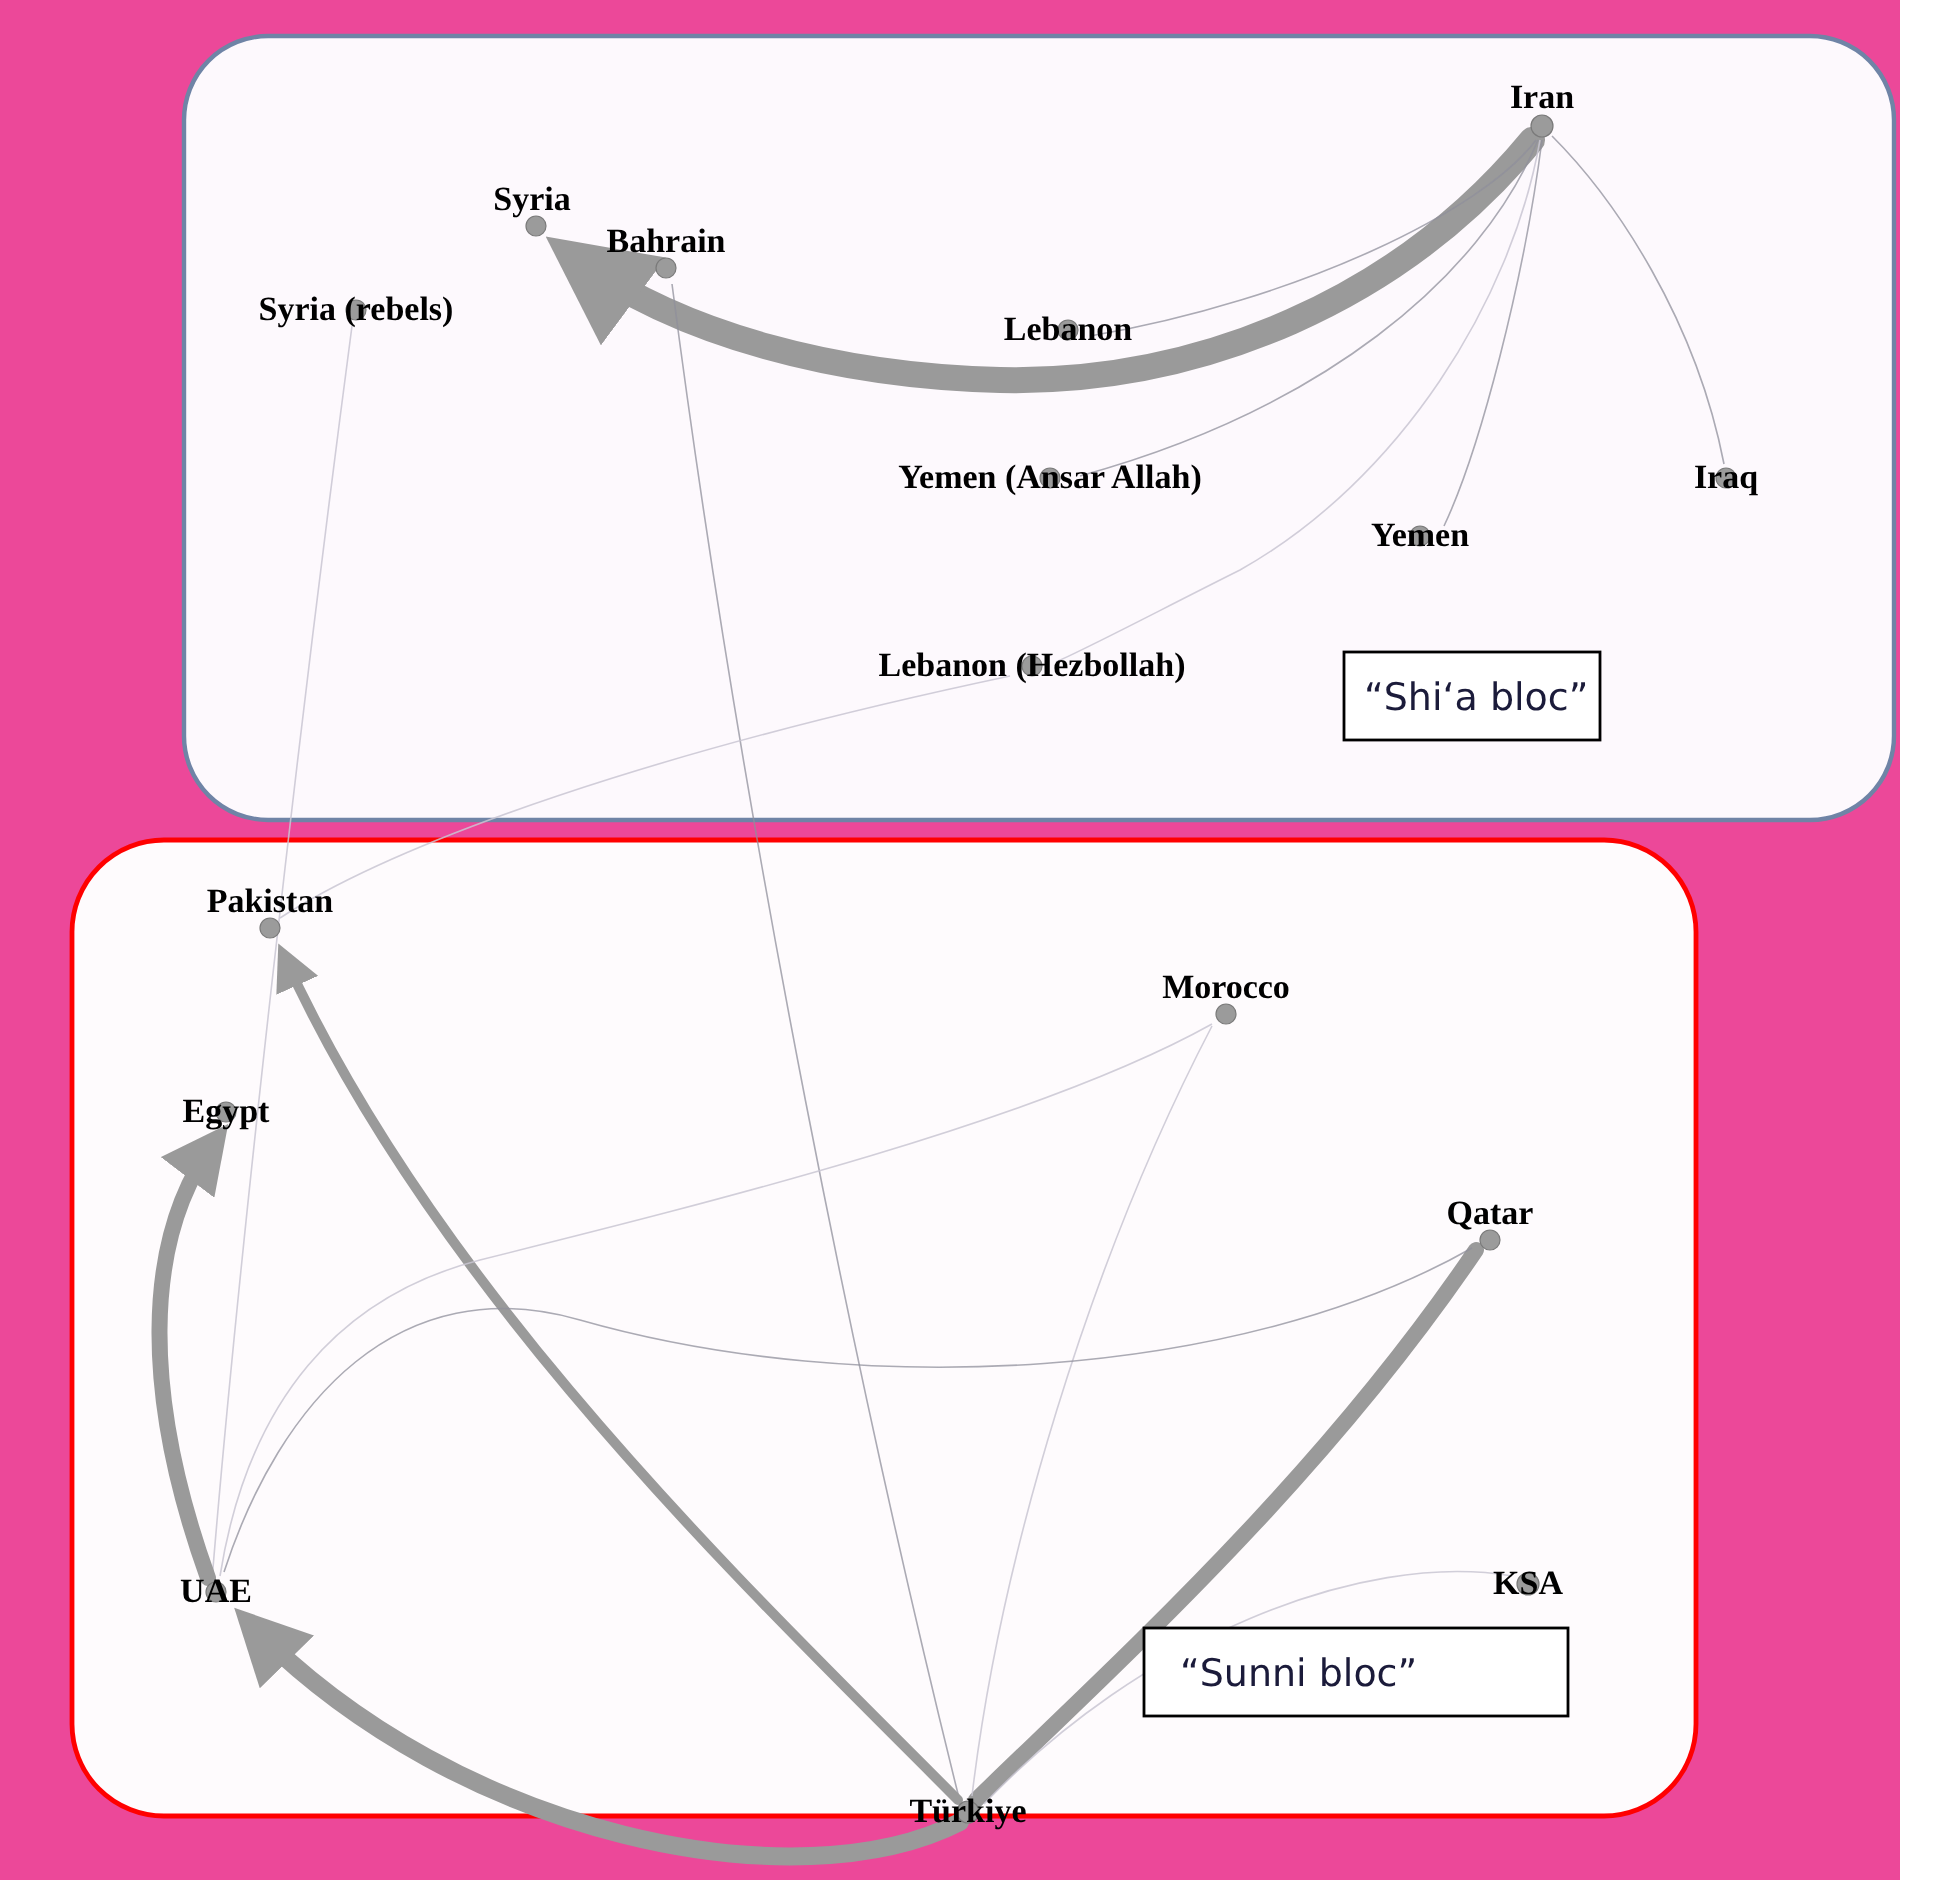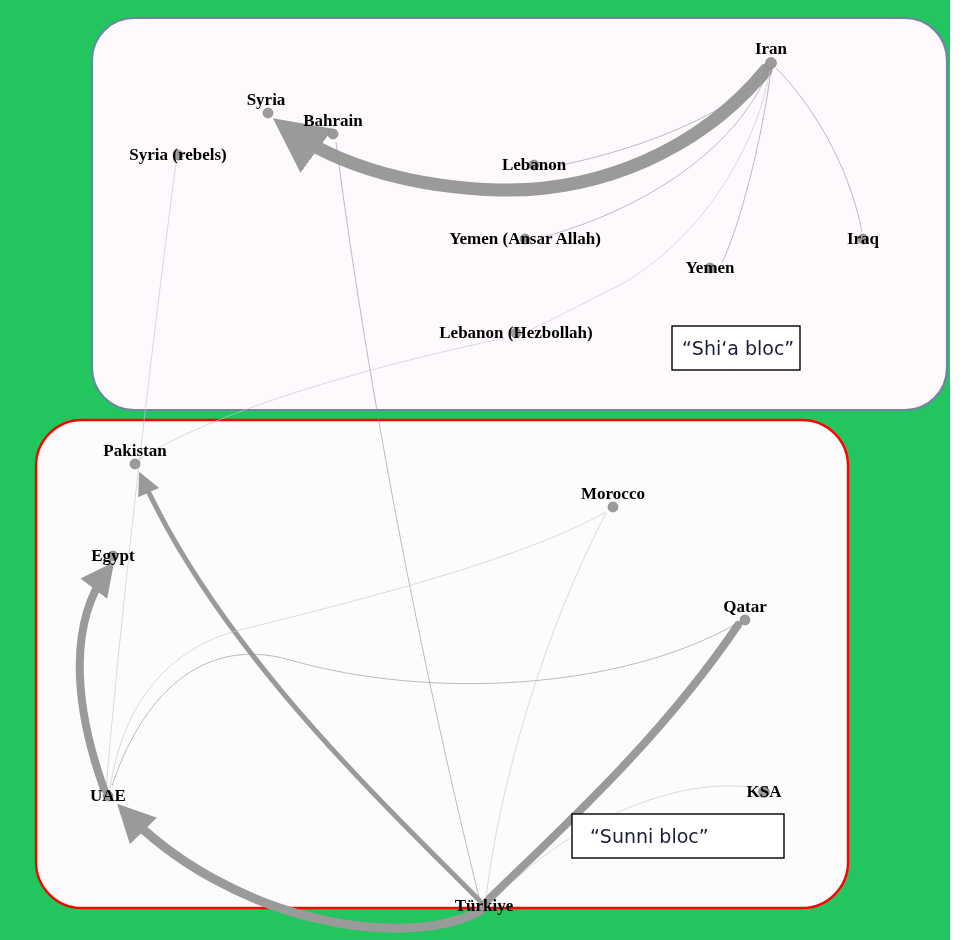--- a/index.html
+++ b/index.html
@@ -11,21 +11,21 @@
     width: 967px;
     height: 940px;
     font-family: "Liberation Serif", "DejaVu Serif", serif;
     position: relative;
     overflow: hidden;
   }
   #stage {
     position: relative;
     width: 950px;
     height: 940px;
-    background: #22c55e;
+    background: #ec4899;
   }
   svg#graph {
     position: absolute;
     left: 0;
     top: 0;
     width: 967px;
     height: 940px;
   }
   .node-label {
     font-family: "Liberation Serif", "DejaVu Serif", serif;

